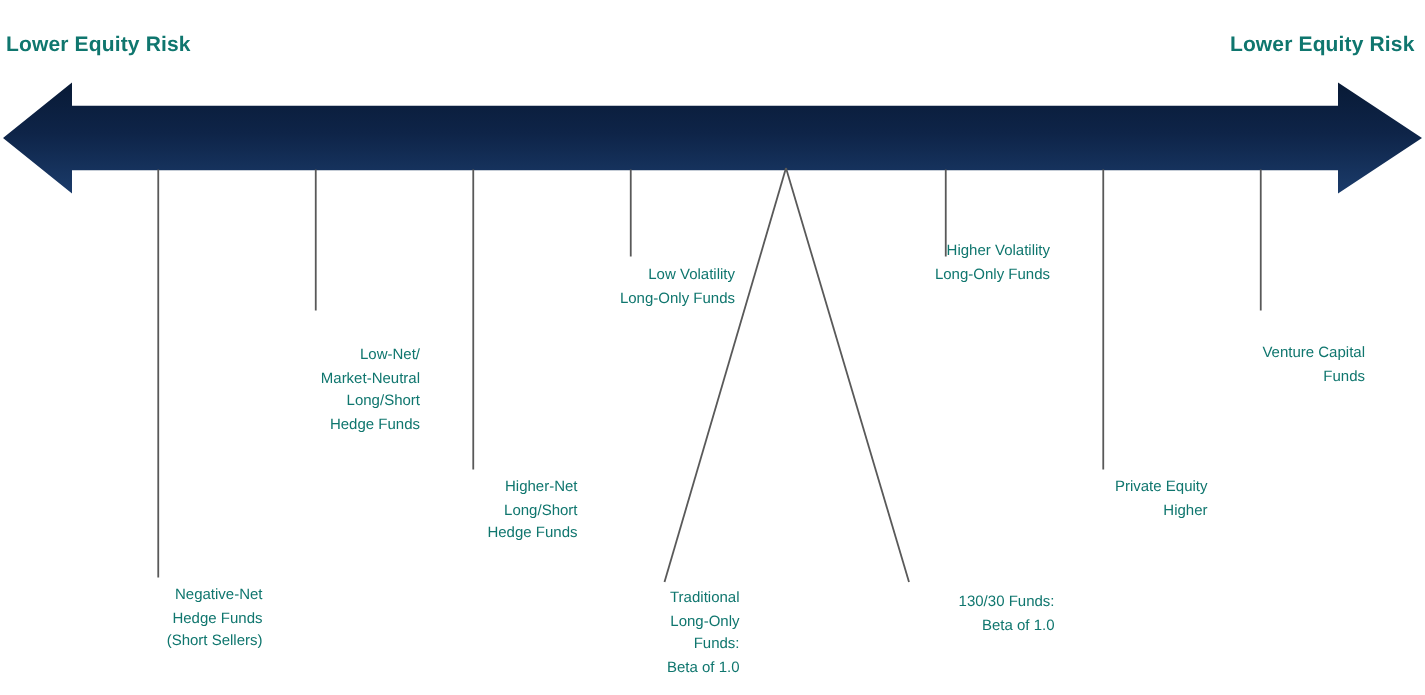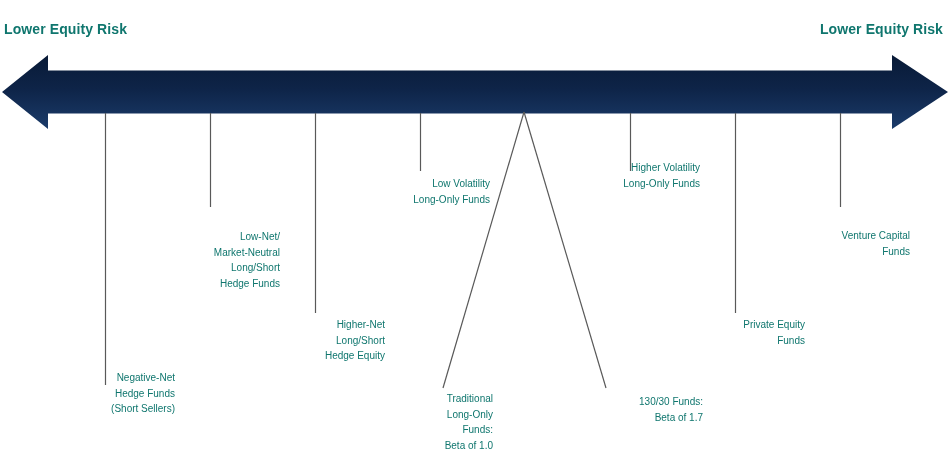--- a/index.html
+++ b/index.html
@@ -28,21 +28,21 @@
   }
   .fund {
     position: absolute;
     width: 140px;
     text-align: right;
     font-size: 10px;
     line-height: 15.5px;
     white-space: pre-line;
   }
   
-  .fund.f-negative  { left: 35px;  top: 370px; }
+  .fund.f-negative  { left: 35px;  top: 389px; }
   .fund.f-lownet    { left: 140px; top: 229px; }
   .fund.f-highernet { left: 245px; top: 317px; }
   .fund.f-lowvol    { left: 350px; top: 176px; }
   .fund.f-trad      { left: 353px; top: 391px; }
   .fund.f-13030     { left: 563px; top: 394px; }
   .fund.f-highervol { left: 560px; top: 160px; }
   .fund.f-pe        { left: 665px; top: 317px; }
   .fund.f-vc        { left: 770px; top: 228px; }
 </style>
 </head>
@@ -81,29 +81,29 @@
 
   <div class="fund f-negative">Negative-Net
 Hedge Funds
 (Short Sellers)</div>
   <div class="fund f-lownet">Low-Net/
 Market-Neutral
 Long/Short
 Hedge Funds</div>
   <div class="fund f-highernet">Higher-Net
 Long/Short
-Hedge Equity</div>
+Hedge Funds</div>
   <div class="fund f-lowvol">Low Volatility
 Long-Only Funds</div>
   <div class="fund f-trad">Traditional
 Long-Only
 Funds:
 Beta of 1.0</div>
   <div class="fund f-13030">130/30 Funds:
-Beta of 1.7</div>
+Beta of 1.0</div>
   <div class="fund f-highervol">Higher Volatility
 Long-Only Funds</div>
   <div class="fund f-pe">Private Equity
-Funds</div>
+Higher</div>
   <div class="fund f-vc">Venture Capital
 Funds</div>
 
 </div>
 
 </body></html>

